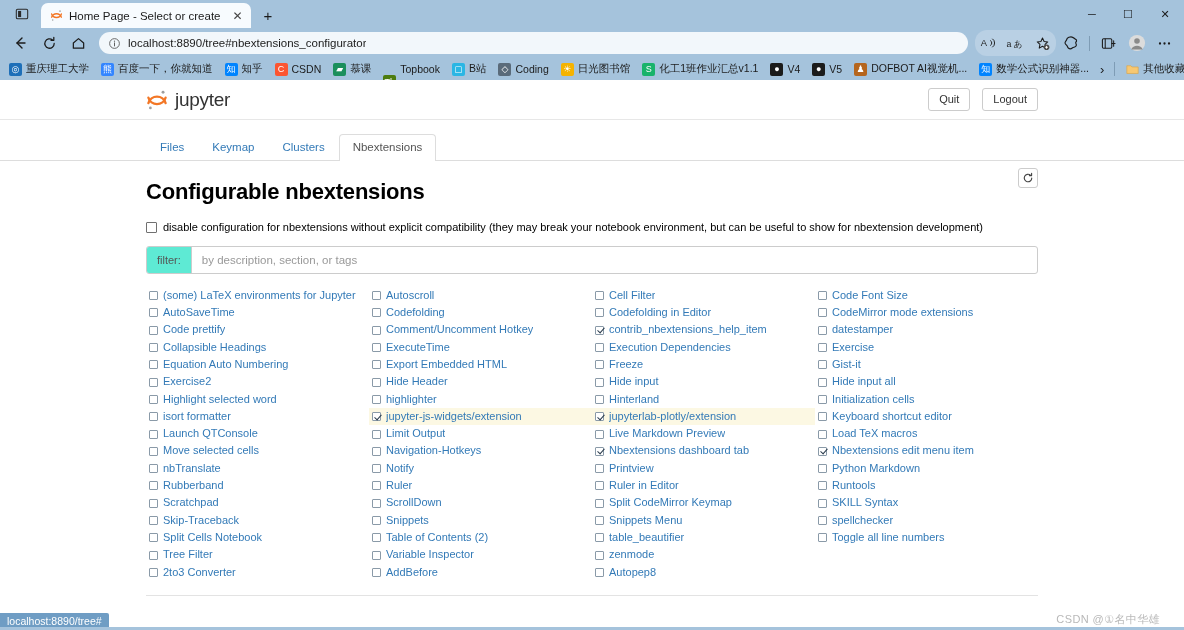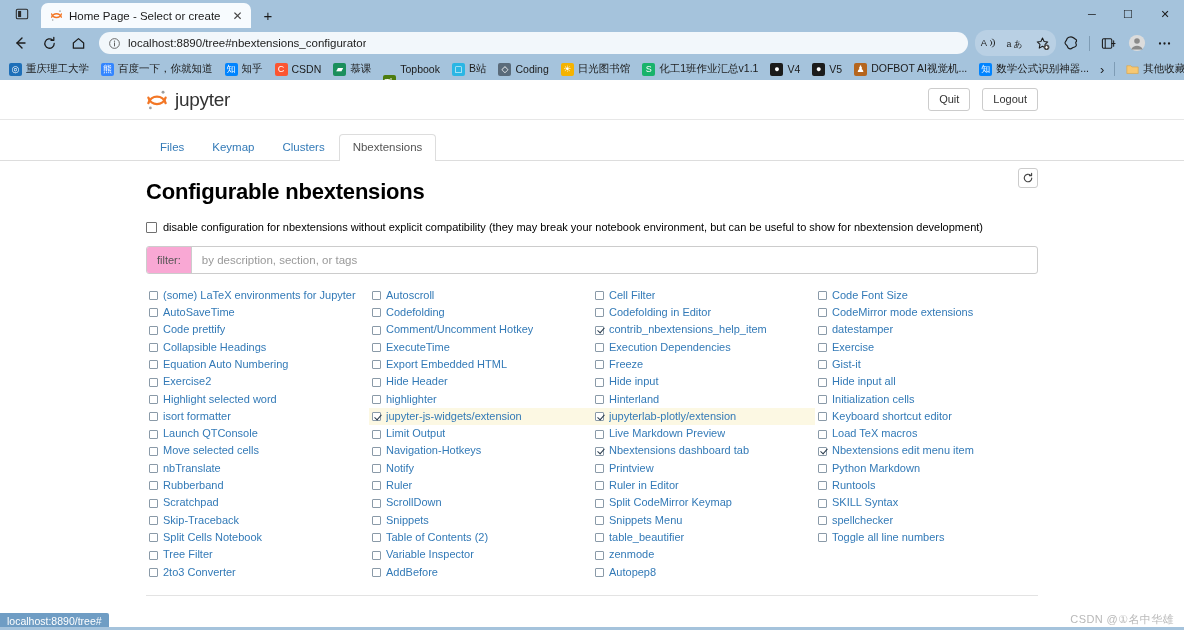--- a/index.html
+++ b/index.html
@@ -130,21 +130,21 @@
     flex: 0 0 11px; display: inline-flex; align-items: center; justify-content: center;
     border-radius: 1px; position: relative;
   }
 
   .filter-row {
     display: flex; align-items: center; margin-top: 13px;
     border: 1px solid #ccc; border-radius: 3px; height: 28px; overflow: hidden;
     background: #fff;
   }
   .filter-label {
-    background: #f9a8d4; border-right: 1px solid #ccc; height: 100%;
+    background: #5eead4; border-right: 1px solid #ccc; height: 100%;
     display: flex; align-items: center; padding: 0 10px;
     font-size: 11px; color: #555; flex: 0 0 auto;
   }
   .filter-input {
     flex: 1; height: 100%; border: none; outline: none; padding: 0 10px;
     font-size: 11.5px; color: #333; font-family: "Liberation Sans", sans-serif;
     background: transparent;
   }
   .filter-input::placeholder { color: #999; }
 
@@ -172,21 +172,21 @@
   }
   .ext-label { overflow: hidden; text-overflow: ellipsis; }
 
   
   .statusbar {
     position: absolute; left: 0; bottom: 0;
     background: #6f9dc4; color: #fff; font-size: 10.5px;
     padding: 2px 7px 3px 7px; border-radius: 0 2px 0 0;
   }
   .watermark {
-    position: absolute; right: 10px; bottom: 3px;
+    position: absolute; right: 24px; bottom: 3px;
     font-size: 11px; color: #b8b8b8; letter-spacing: 0.4px;
   }
   .bottom-edge { position: absolute; left:0; right:0; bottom:0; height: 3px; background: #a5c3dc; }
 </style>
 </head>
 <body>
 
 <div class="browser">
 
   <div class="titlebar">

